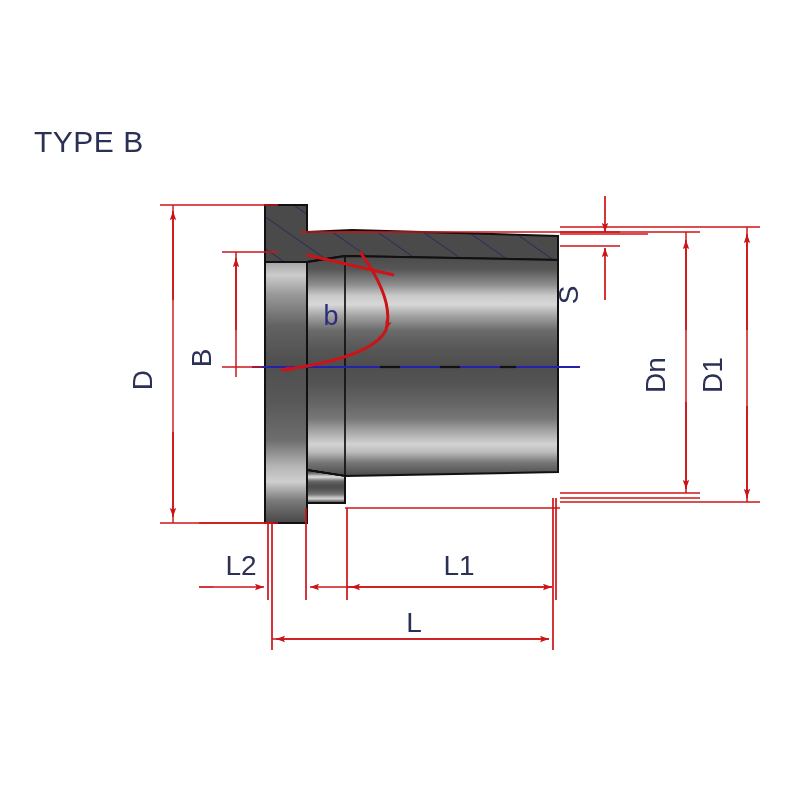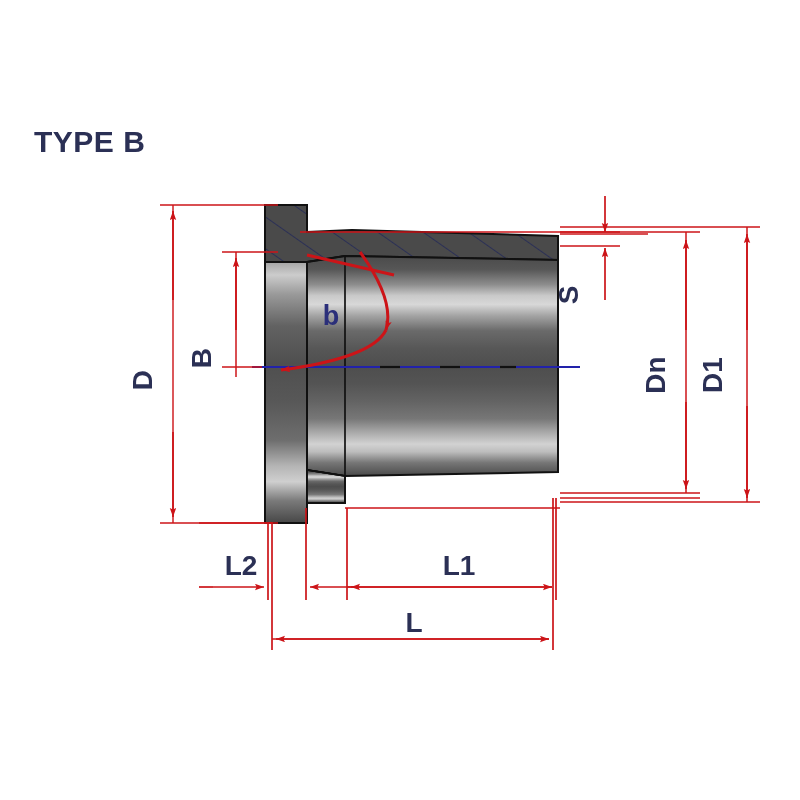--- a/index.html
+++ b/index.html
@@ -13,21 +13,20 @@
     position: relative;
     font-family: "Liberation Sans", sans-serif;
     overflow: hidden;
   }
   #drawing-root {
     position: absolute;
     left: 0;
     top: 0;
     width: 752px;
     height: 800px;
-    font-weight: bold;
   }
   svg#tech-drawing {
     display: block;
     width: 800px;
     height: 800px;
   }
   .dim-label {
     font-family: "Liberation Sans", sans-serif;
     font-size: 28px;
     fill: #2b3055;

